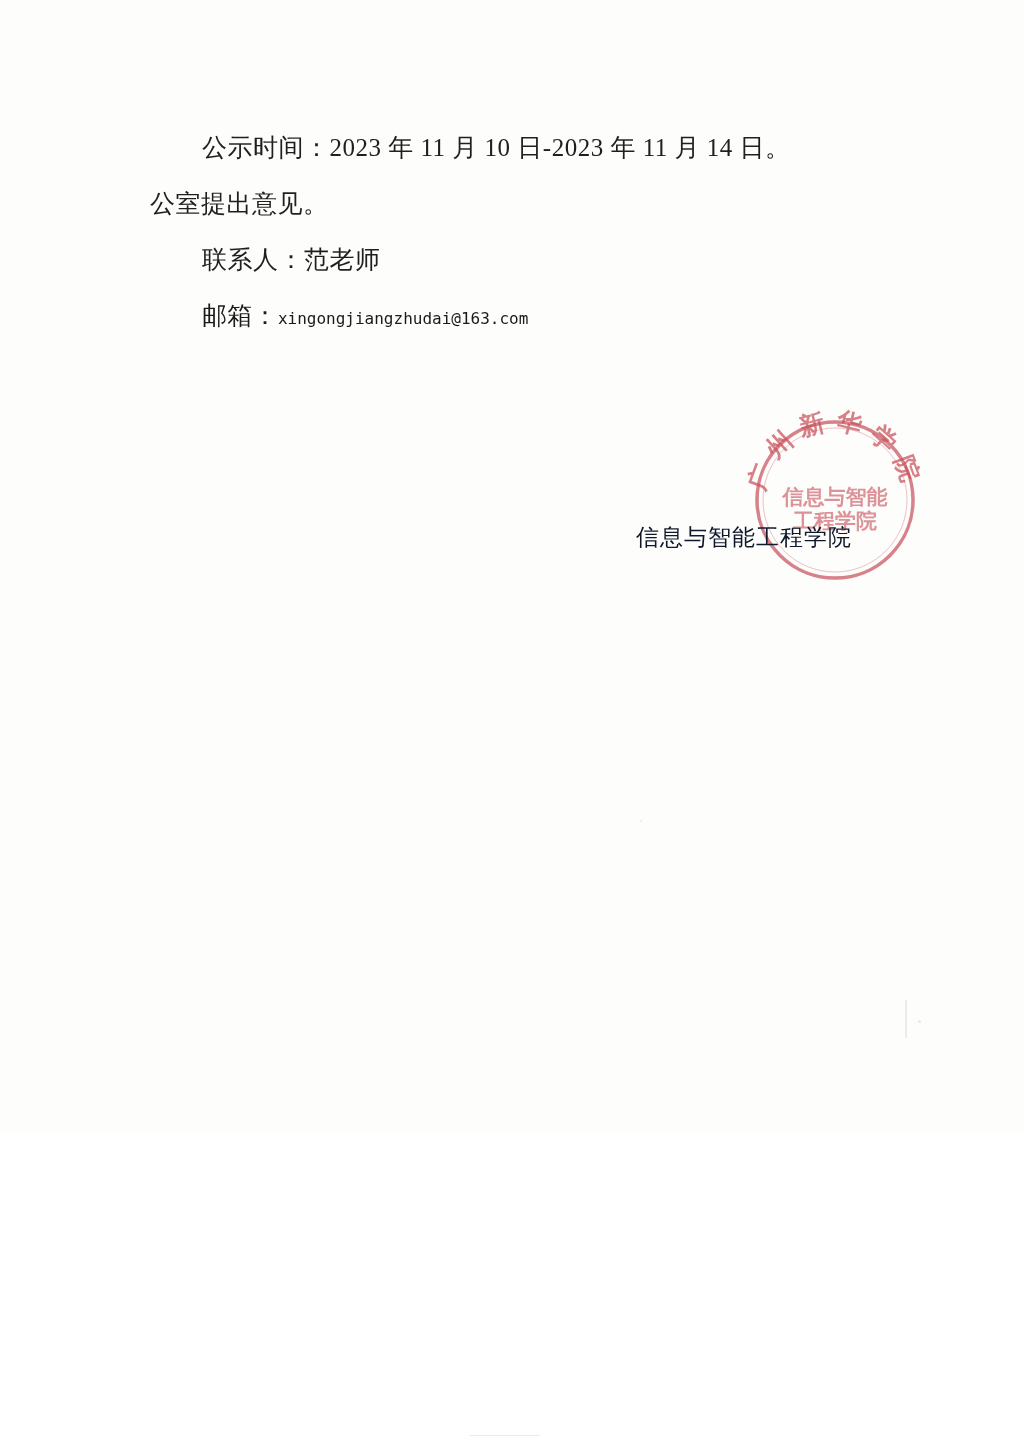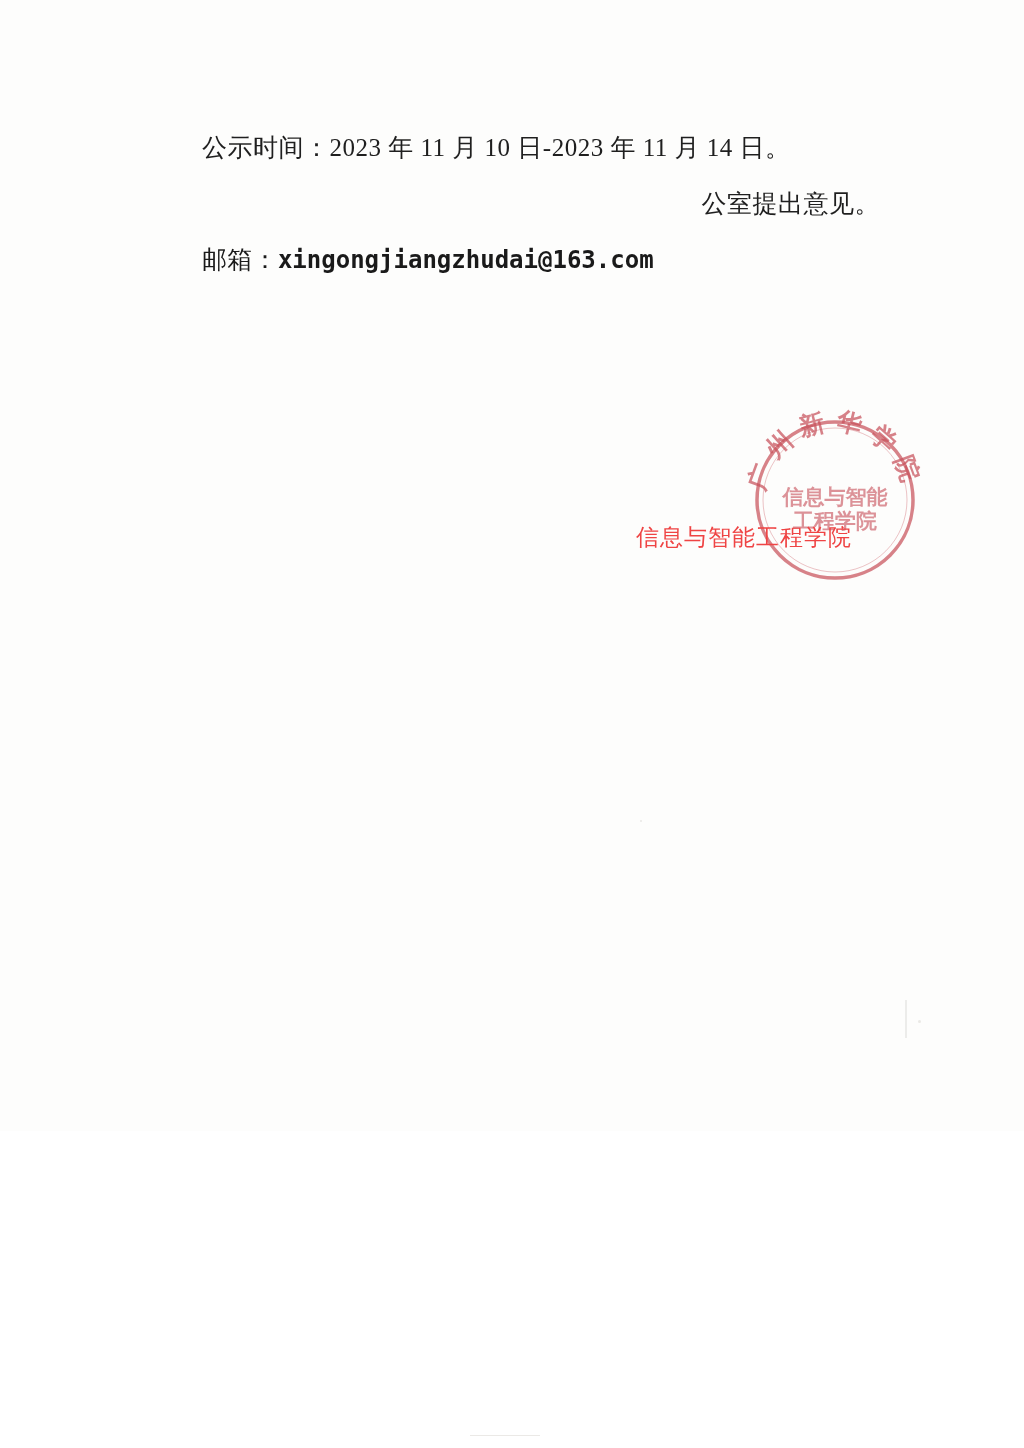--- a/index.html
+++ b/index.html
@@ -37,47 +37,45 @@
     line-height: 56px;
     letter-spacing: 0.5px;
     color: #1f1f1f;
     white-space: pre-wrap;
   }
   .para.indent {
     text-indent: 52px;
   }
   .para.noindent {
     text-indent: 0;
-    text-align: right;
   }
   .email-line {
     font-size: 25px;
     line-height: 56px;
     letter-spacing: 0.3px;
     text-indent: 52px;
   }
   .email-addr {
     font-family: "DejaVu Sans Mono", monospace;
-    font-size: 24px;
+    font-size: 16px;
     letter-spacing: 0px;
-    font-weight: bold;
   }
 
   .signature {
     position: absolute;
     right: 130px;
     top: 515px;
     text-align: center;
     width: 300px;
   }
   .sig-line {
     font-size: 23px;
     line-height: 46px;
     letter-spacing: 1px;
-    color: #ef4444;
+    color: #0f172a;
   }
 
   
   .seal {
     position: absolute;
     left: 735px;
     top: 400px;
     width: 200px;
     height: 200px;
     pointer-events: none;
@@ -115,20 +113,21 @@
 
 <div class="page">
 
   <div class="doc-body">
 
     <div class="para indent">公示时间：2023 年 11 月 10 日-2023 年 11 月 14 日。</div>
 
 
     <div class="para noindent">公室提出意见。</div>
 
+    <div class="para indent">联系人：范老师</div>
 
     <div class="email-line">
       <span>邮箱：</span><span class="email-addr">xingongjiangzhudai@163.com</span>
     </div>
 
   </div>
 
   <div class="seal">
     <svg width="200" height="200" viewBox="0 0 200 200" xmlns="http://www.w3.org/2000/svg">
       <defs>

